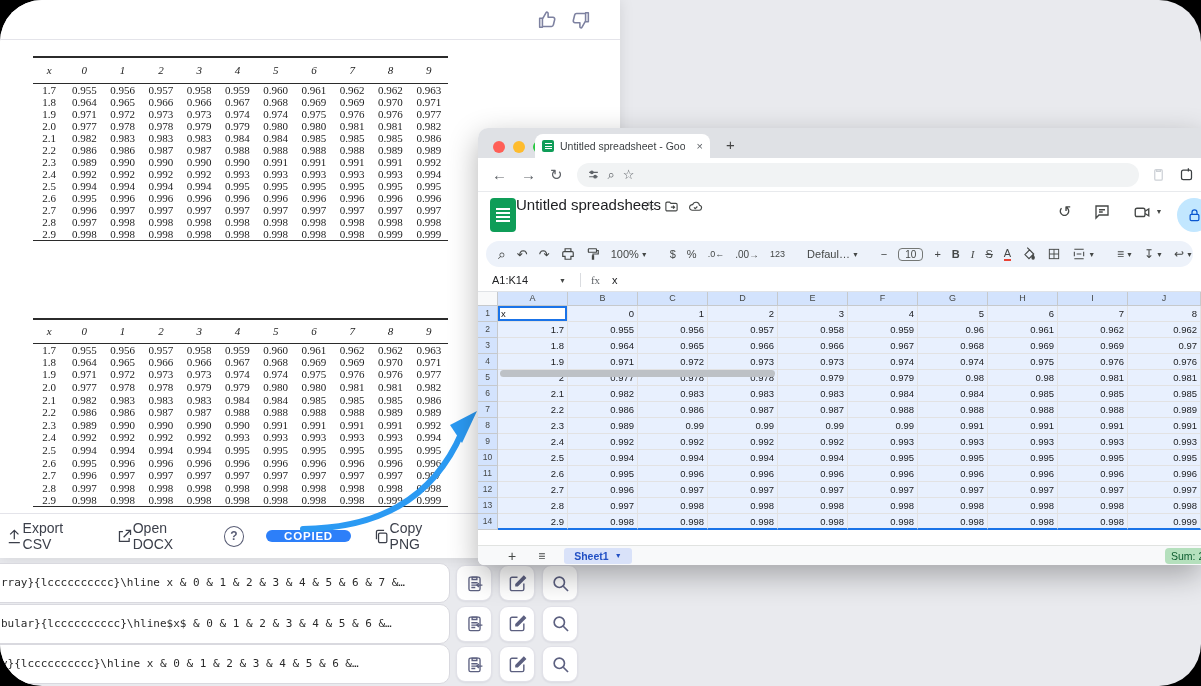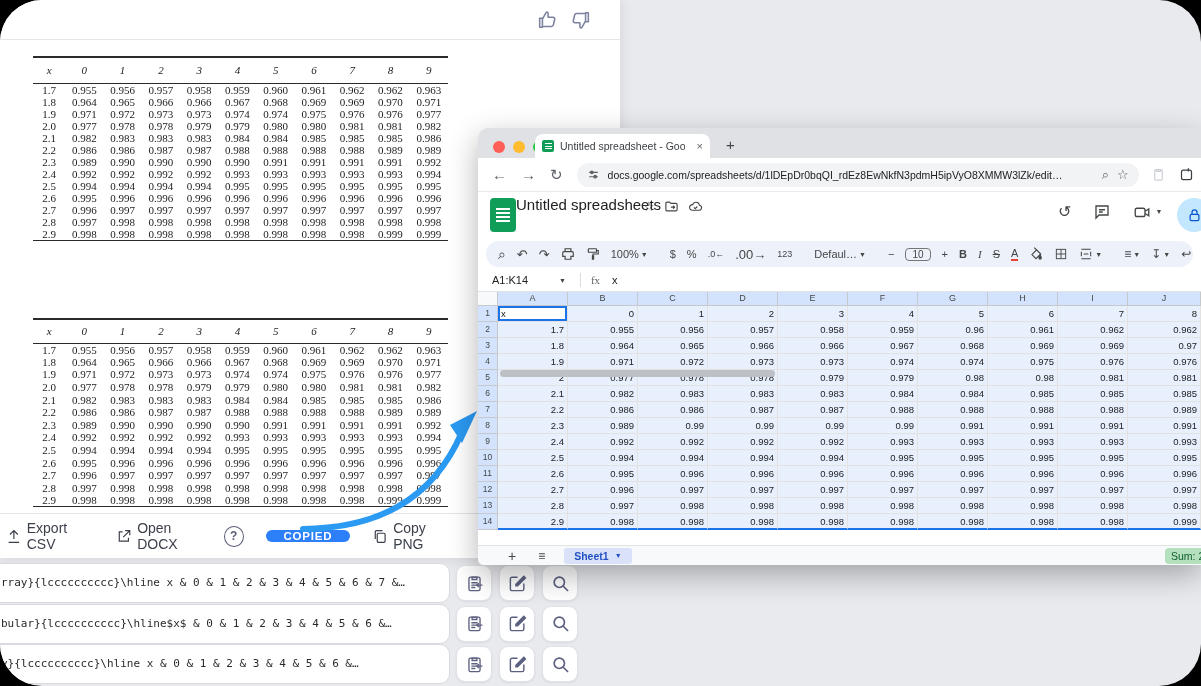--- a/index.html
+++ b/index.html
@@ -28,21 +28,21 @@
   .ptable.scan  { font-size:11px; }
   .ptable.scan th { height:26px; }
   .ptable.scan td { height:11.2px; }
   .ptable.render { font-size:11px; }
   .ptable.render th { height:24px; }
   .ptable.render td { height:12.6px; }
 
   .export-bar { position:absolute; left:0; bottom:0; width:100%; height:45px;
     border-top:1px solid #e4e4ea; display:flex; align-items:center; gap:22px;
     padding:0 165px 0 6px; color:#3b3f4a; font-size:14px; }
-  .export-item { display:flex; align-items:center; gap:5px; cursor:pointer; }
+  .export-item { display:flex; align-items:center; cursor:pointer; }
   .export-item svg { width:17px; height:17px; color:#3b3f4a; }
   .help-circle { width:21px; height:21px; border:1.6px solid #595d75; border-radius:50%;
     color:#595d75; font-size:12px; font-weight:bold; display:flex; align-items:center;
     justify-content:center; margin-left:-8px; }
   .copied-btn { background:#2d7ff9; color:#fff; font-size:11.5px; font-weight:bold;
     letter-spacing:.8px; border:none; border-radius:14px; padding:0 18px; }
   .copy-png { margin-left:auto; }
 
   
   .snippets { position:absolute; left:0; top:563px; width:600px; }
@@ -684,21 +684,20 @@
     <div class="navbar">
       <span class="nav-ic">←</span>
       <span class="nav-ic">→</span>
       <span class="nav-ic">↻</span>
       <div class="urlpill">
         <svg width="13" height="13" viewBox="0 0 24 24" fill="none" stroke="#5f6368" stroke-width="2">
             <path d="M4 8h16M4 16h16"></path>
             <circle cx="9" cy="8" r="2.4" fill="#5f6368"></circle>
             <circle cx="15" cy="16" r="2.4" fill="#5f6368"></circle>
           </svg>
-        <span class="url-text">docs.google.com/spreadsheets/d/1lDEpDr0bqQI_rdEz8EwNkfN3pdmH5ipVyO8XMMW3lZk/edit…</span>
         <span style="font-size:13px;color:#5f6368">⌕</span>
         <span style="font-size:13px;color:#5f6368">☆</span>
       </div>
       <div class="after-url">
         <svg width="15" height="15" viewBox="0 0 24 24" fill="none" stroke="#cdd1d6" stroke-width="2">
             <rect x="6" y="4" width="12" height="17" rx="2"></rect>
             <path d="M9 4h6v3H9z"></path>
           </svg>
         <svg width="15" height="15" viewBox="0 0 24 24" fill="none" stroke="#3c4043" stroke-width="2">
             <rect x="4" y="5" width="16" height="15" rx="3"></rect>
@@ -759,21 +758,21 @@
           </svg>
         </span>
       <span class="tb">
         <span>100%</span>
         <span class="caret">▼</span>
         </span>
       <span class="tb-sep"></span>
       <span class="tb">$</span>
       <span class="tb">%</span>
       <span class="tb" style="font-size:9px">.0←</span>
-      <span class="tb" style="font-size:13px">.00→</span>
+      <span class="tb" style="font-size:10px">.00→</span>
       <span class="tb" style="font-size:9px">123</span>
       <span class="tb-sep"></span>
       <span class="tb">
         <span>Defaul…</span>
         <span class="caret">▼</span>
         </span>
       <span class="tb-sep"></span>
       <span class="tb">−</span>
       <span class="fontsize-box">10</span>
       <span class="tb">+</span>

